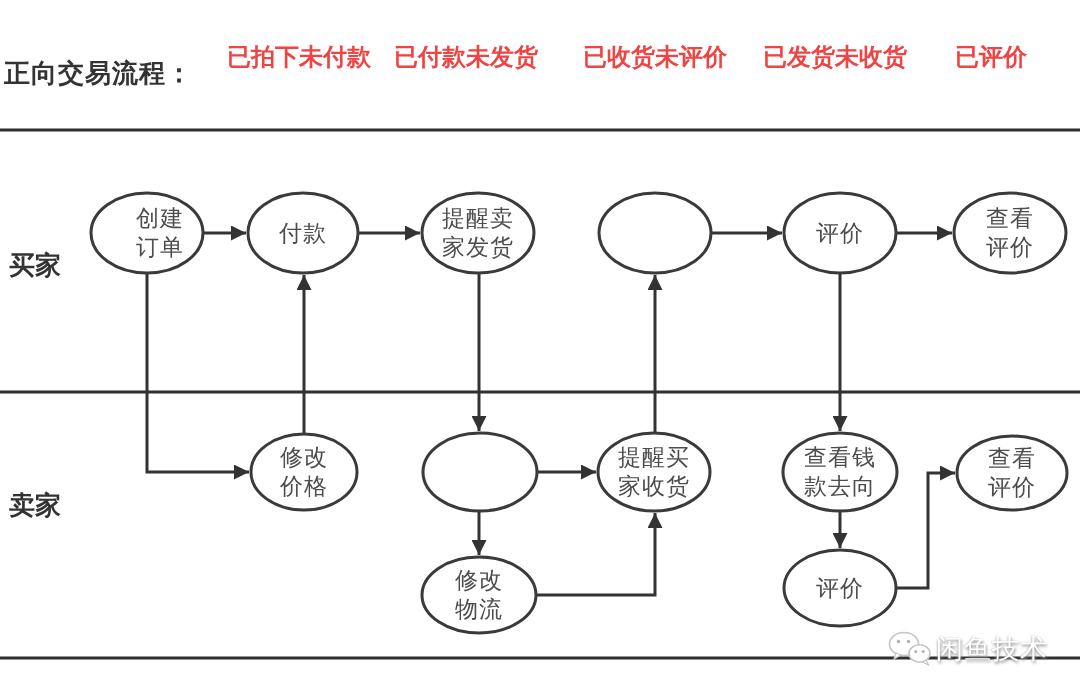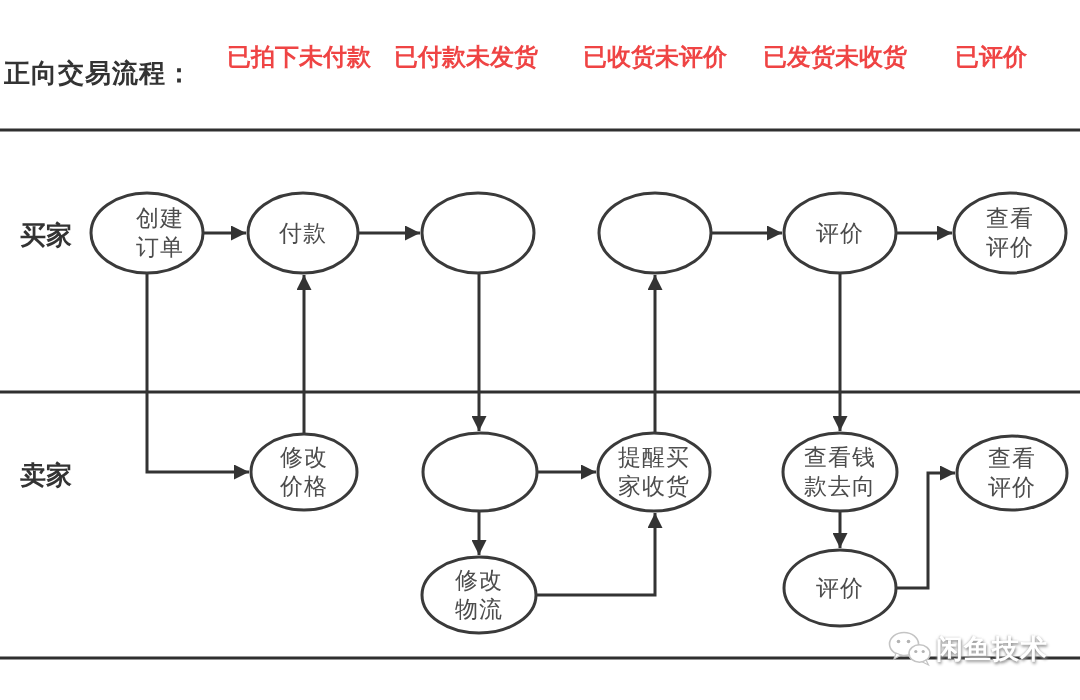--- a/index.html
+++ b/index.html
@@ -15,38 +15,39 @@
     left:4px;top:32px;
     font-size:26px;font-weight:bold;color:#333;
     white-space:nowrap;letter-spacing:1px;margin-top:24px;
   }
   .stage-label{
     top:41px;
     font-size:24px;font-weight:bold;color:#ef4444;
     white-space:nowrap;letter-spacing:0px;
   }
   .lane-label{
-    left:20px;
+    left:9px;
     font-size:26px;font-weight:bold;color:#333;
     white-space:nowrap;
+    margin-top:30px;
   }
   .node-text{
     display:flex;flex-direction:column;
     align-items:center;justify-content:center;
     text-align:center;
     font-size:23px;color:#4d4d4d;line-height:29px;
     letter-spacing:1px;
   }
   svg#canvas{position:absolute;left:0;top:0;}
   .watermark{
     left:888px;top:630px;
     display:flex;align-items:center;gap:4px;
   }
   .watermark .wm-text{
-    font-size:27px;font-weight:bold;color:#fff;
+    font-size:27px;font-weight:normal;color:#fff;
     white-space:nowrap;letter-spacing:1px;
     text-shadow:1px 2px 3px rgba(140,140,140,0.95), -1px 0px 2px rgba(170,170,170,0.6);
   }
 </style>
 </head>
 <body>
 
 <div id="page">
 
   <svg id="canvas" width="1080" height="700" viewBox="0 0 1080 700">
@@ -109,20 +110,24 @@
   <div class="abs lane-label" style="top:218px">买家</div>
   <div class="abs lane-label" style="top:458px">卖家</div>
 
   <div class="abs node-text" style="left:104px;top:193px;width:112px;height:80px">
     <div>创建</div>
     <div>订单</div>
   </div>
   <div class="abs node-text" style="left:248px;top:193px;width:110px;height:80px">
     <div>付款</div>
   </div>
+  <div class="abs node-text" style="left:422px;top:193px;width:112px;height:80px">
+    <div>提醒卖</div>
+    <div>家发货</div>
+  </div>
   <div class="abs node-text" style="left:784px;top:193px;width:112px;height:80px">
     <div>评价</div>
   </div>
   <div class="abs node-text" style="left:954px;top:193px;width:112px;height:80px">
     <div>查看</div>
     <div>评价</div>
   </div>
 
   <div class="abs node-text" style="left:251px;top:434px;width:106px;height:76px">
     <div>修改</div>

